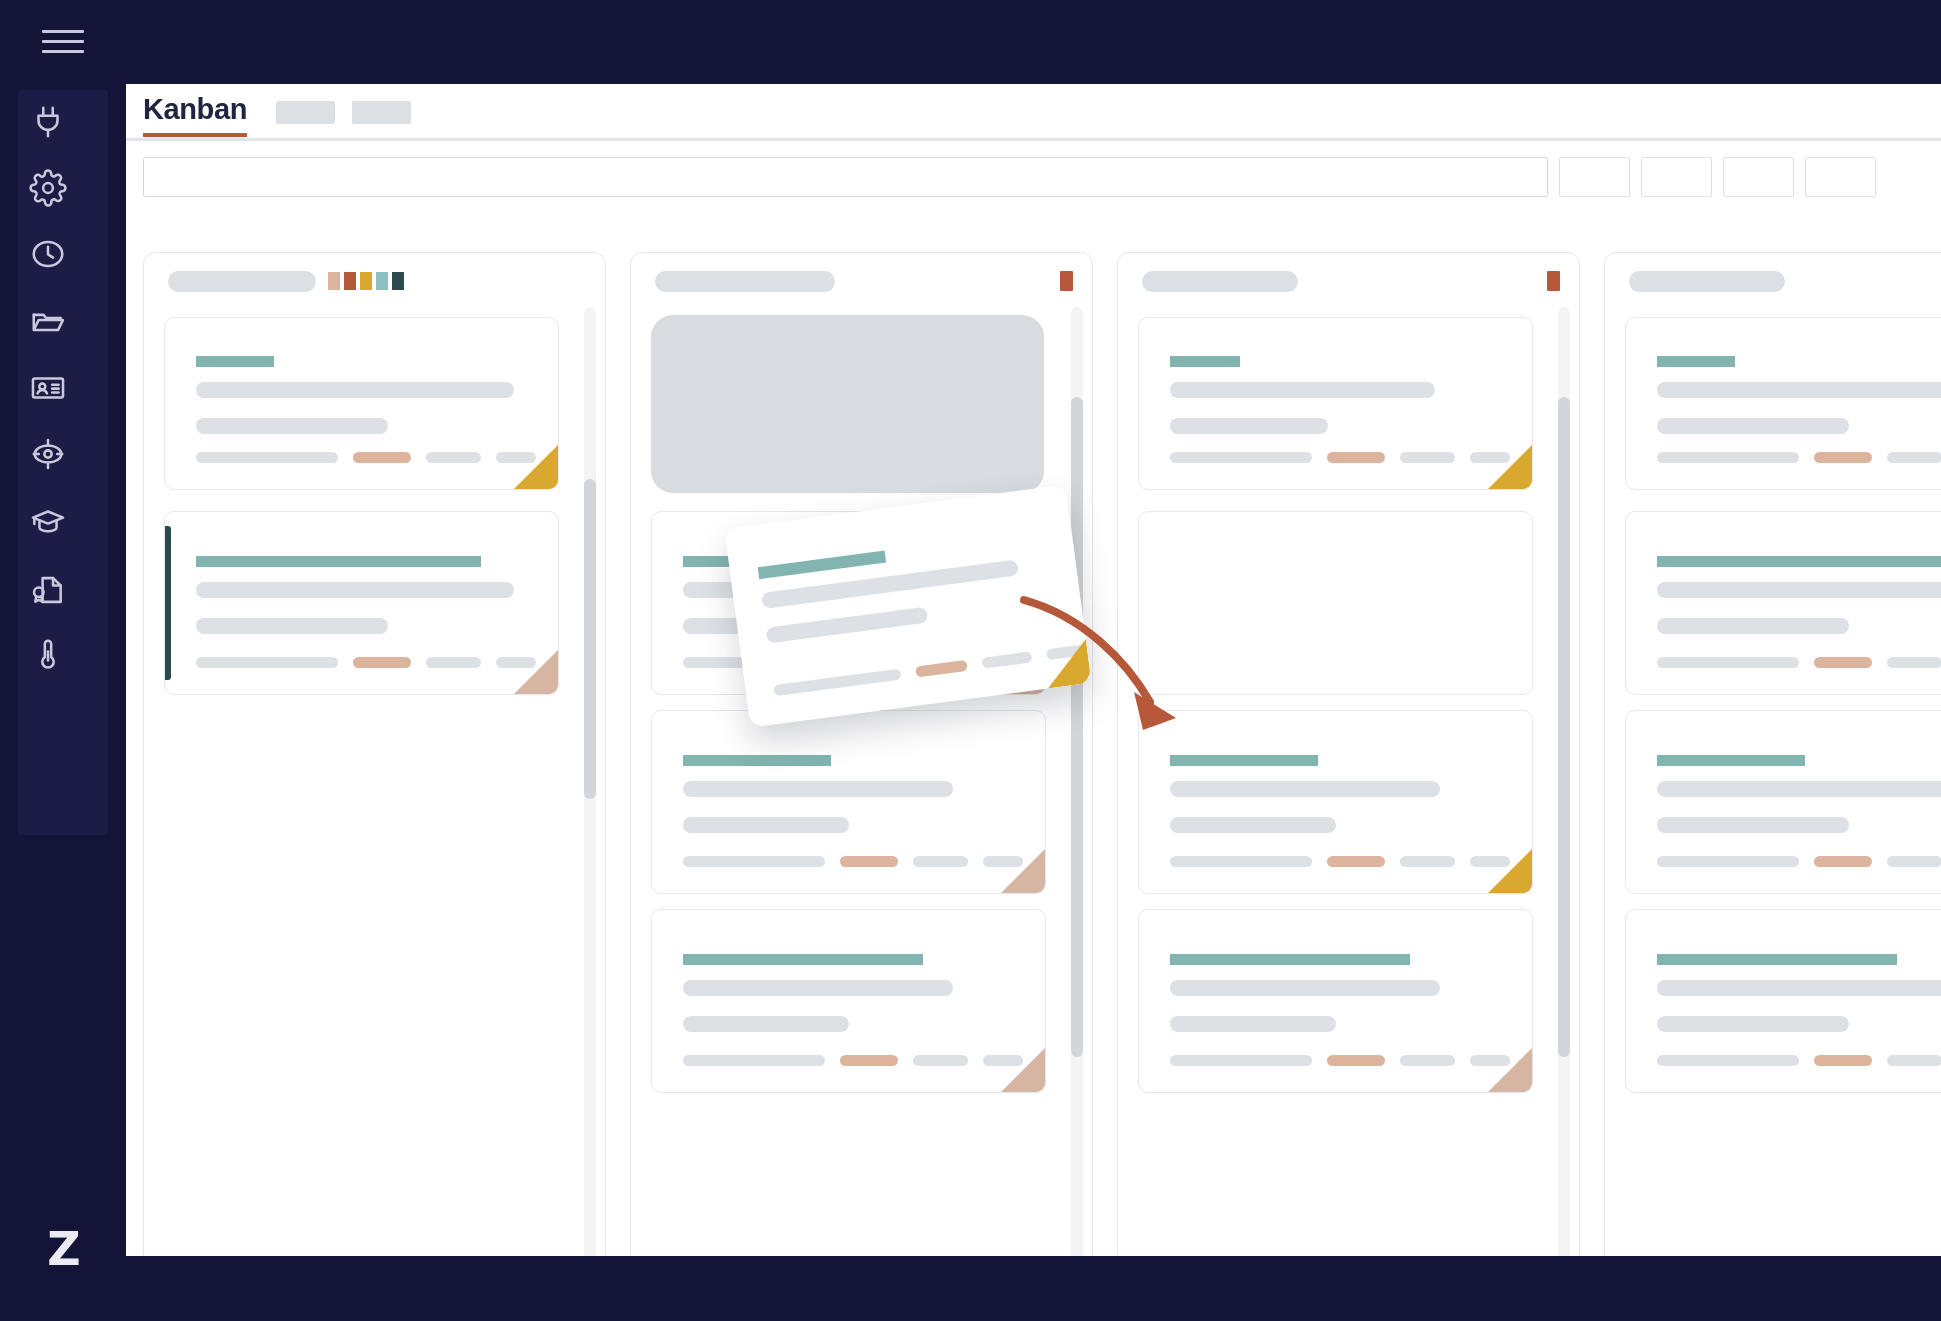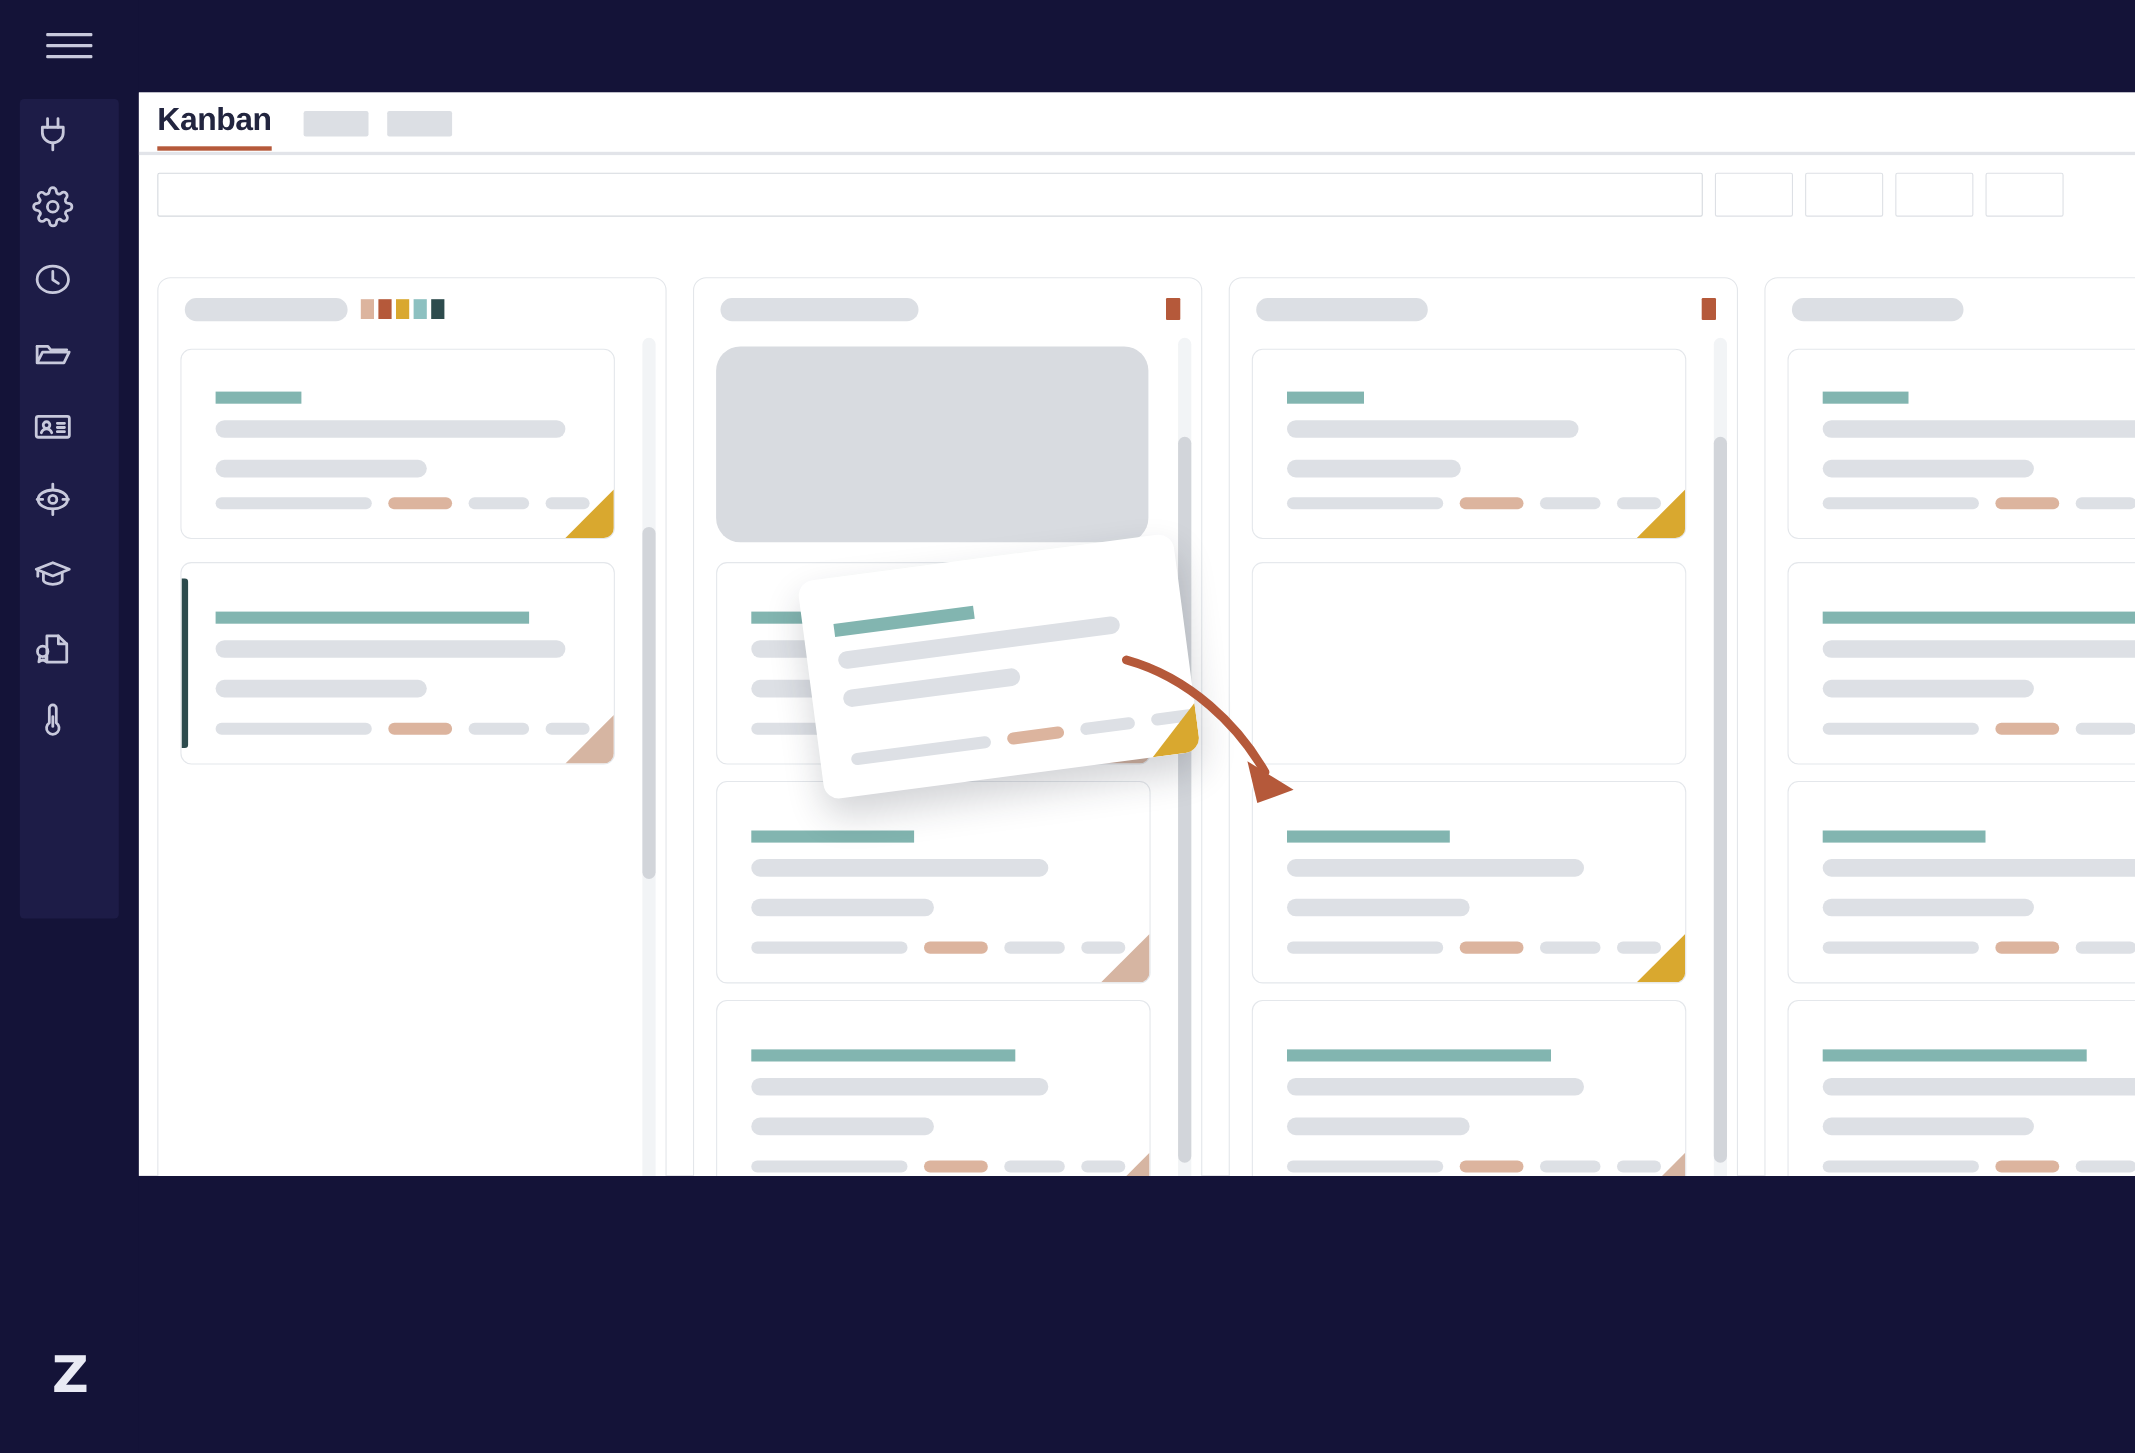--- a/index.html
+++ b/index.html
@@ -84,21 +84,21 @@
     letter-spacing: -2px;
     font-family: "DejaVu Sans", sans-serif;
   }
 
   
   #app {
     position: absolute;
     left: 126px;
     top: 84px;
     width: 1815px;
-    height: 985px;
+    height: 1172px;
     background: #ffffff;
     overflow: hidden;
   }
 
   
   #tabbar {
     position: absolute;
     left: 0; top: 0;
     width: 1815px;
     height: 57px;

